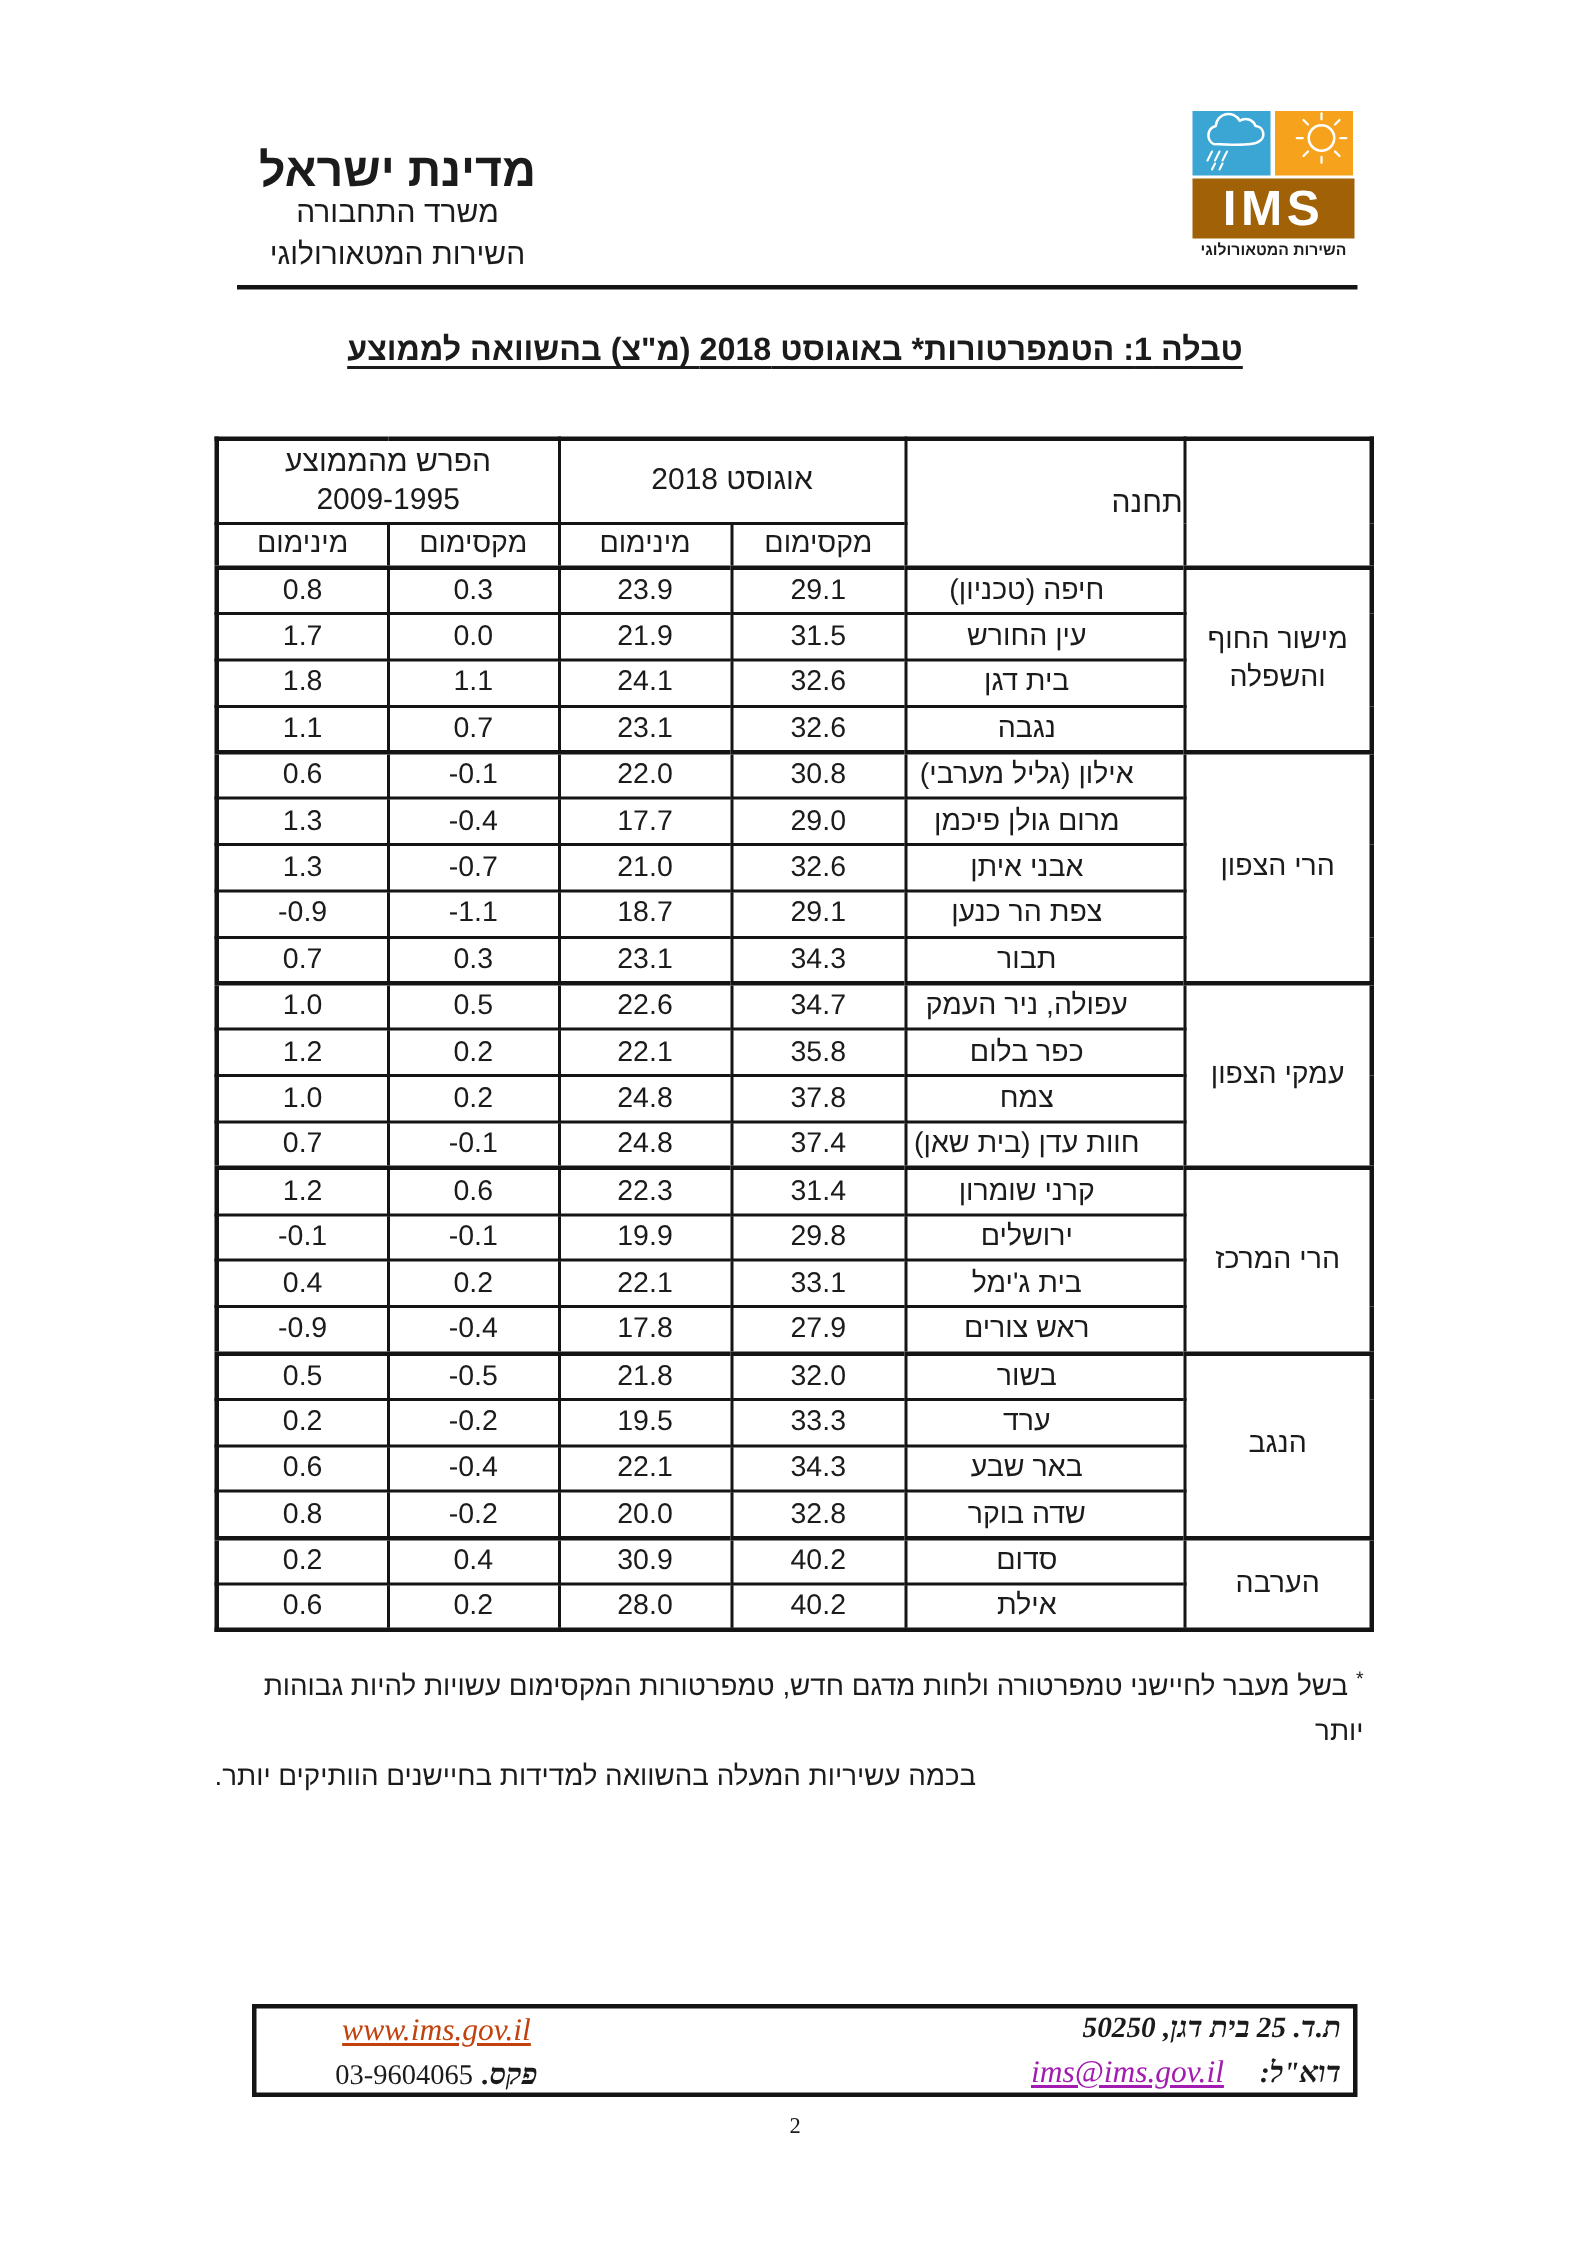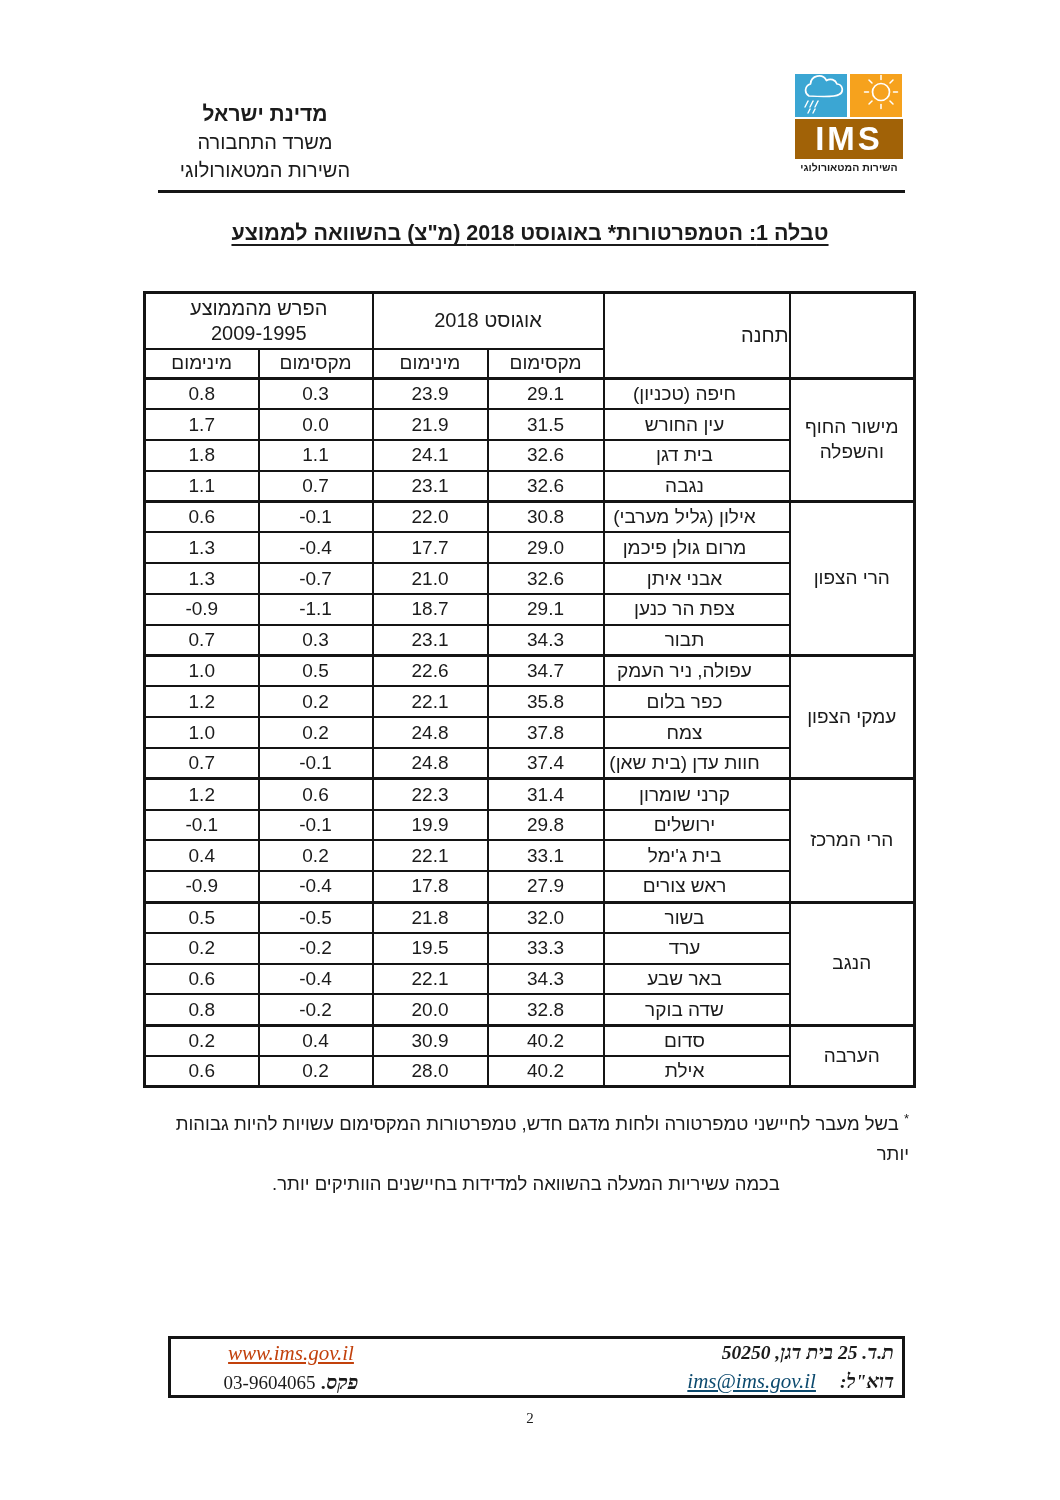--- a/index.html
+++ b/index.html
@@ -4,21 +4,21 @@
 <style>
   html,body{margin:0;padding:0;}
   body{
     width:1060px;height:1500px;background:#ffffff;position:relative;
     font-family:"Liberation Sans",sans-serif;color:#1b1b1b;direction:rtl;overflow:hidden;
   }
   .page{position:absolute;inset:0;}
 
   
   .org-block{position:absolute;left:158px;top:100px;width:214px;text-align:center;line-height:28px;}
-  .org-line1{font-weight:bold;font-size:21px;}
+  .org-line1{font-weight:bold;font-size:31px;}
   .org-line{font-size:20px;}
 
   .logo{position:absolute;left:795px;top:74px;width:108px;}
   .logo-squares{display:flex;gap:3px;direction:ltr;}
   .sq{width:52px;height:43px;overflow:hidden;}
   .sq svg{display:block;width:100%;height:100%;}
   .logo-bar{margin-top:2px;height:40px;background:#0d0d0d;color:#fff;display:flex;align-items:center;justify-content:center;
     font-weight:bold;font-size:33px;letter-spacing:3px;direction:ltr;}
   .logo-caption{margin-top:2px;font-size:10.5px;font-weight:bold;text-align:center;white-space:nowrap;}
 
@@ -41,21 +41,21 @@
   .temps tbody td{text-align:center;}
   td.station-cell{text-align:right;padding-right:24px;margin-top:36px;}
   .num{direction:ltr;unicode-bidi:isolate;}
   .temps tr.group-start td{border-top:3px solid #141414;}
   td.region-cell{text-align:center;line-height:1.3;padding:0 4px;}
 
   
   .footnote{position:absolute;left:143px;top:1104px;width:766px;font-size:18.5px;line-height:30px;}
   .fn-line1{text-align:right;}
   .fn-line1 sup{font-size:13px;}
-  .fn-line2{text-align:center;}
+  .fn-line2{text-align:left;}
 
   
   .footer-box{position:absolute;left:168px;top:1336px;width:731px;height:56px;border:3px solid #141414;}
   .f-col-right{position:absolute;right:8px;top:0;text-align:right;line-height:28px;}
   .f-col-left{position:absolute;left:14px;top:0;width:212px;text-align:center;line-height:28px;}
   .f-script{font-family:"Liberation Serif",serif;font-style:italic;font-weight:bold;font-size:19.5px;}
   .f-link{font-family:"Liberation Serif",serif;font-style:italic;font-size:21px;text-decoration:underline;cursor:pointer;}
   .f-email-row .f-label{margin-left:24px;}
   .f-fax .f-label{margin-left:6px;}
   .f-plain{font-family:"Liberation Serif",serif;font-size:19px;}
@@ -311,21 +311,21 @@
 
   <div class="footnote">
     <div class="fn-line1"><sup>*</sup> <span>בשל מעבר לחיישני טמפרטורה ולחות מדגם חדש, טמפרטורות המקסימום עשויות להיות גבוהות יותר</span></div>
     <div class="fn-line2">בכמה עשיריות המעלה בהשוואה למדידות בחיישנים הוותיקים יותר.</div>
   </div>
 
   <div class="footer-box">
     <div class="f-col-right">
       <div class="f-script">ת.ד. 25 בית דגן, 50250</div>
       <div class="f-email-row">
-        <span class="f-script f-label">דוא"ל:</span><a class="f-link" style="color: #0c4a6e; margin-left: 36px;">ims@ims.gov.il</a>
+        <span class="f-script f-label">דוא"ל:</span><a class="f-link" style="color: #a21caf; margin-left: 36px;">ims@ims.gov.il</a>
       </div>
     </div>
     <div class="f-col-left">
       <div><a class="f-link" style="color: #c2410c;">www.ims.gov.il</a></div>
       <div class="f-fax">
         <span class="f-script f-label">פקס.</span><span class="f-plain num">03-9604065</span>
       </div>
     </div>
   </div>
 

